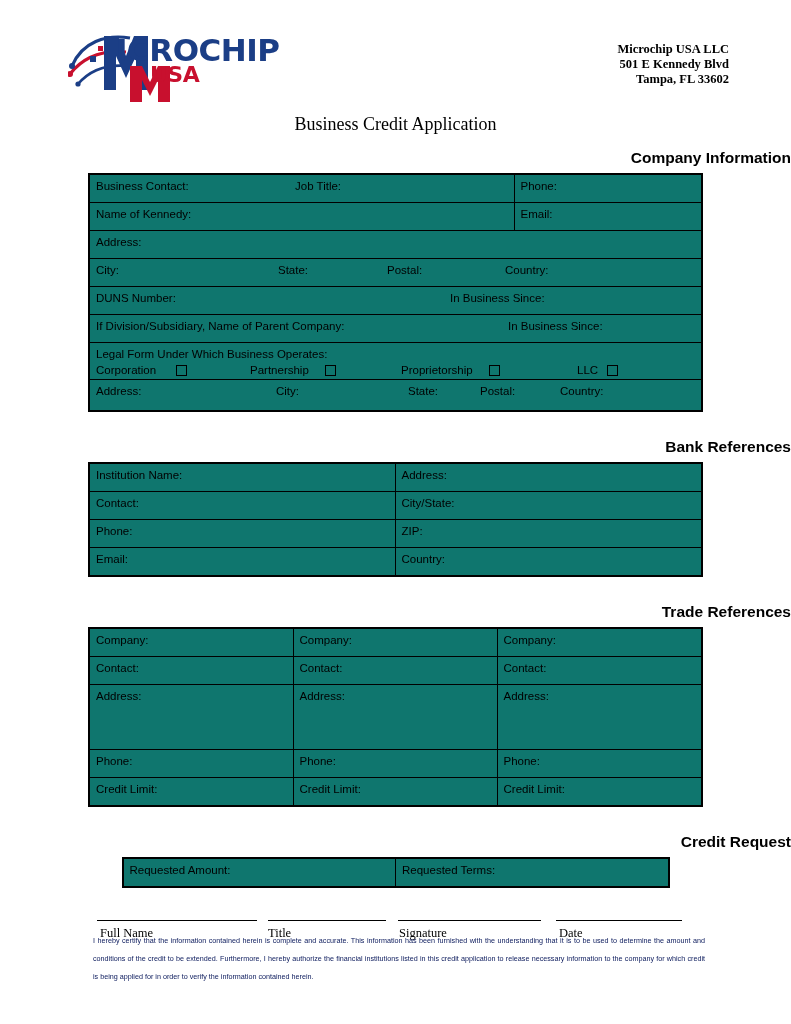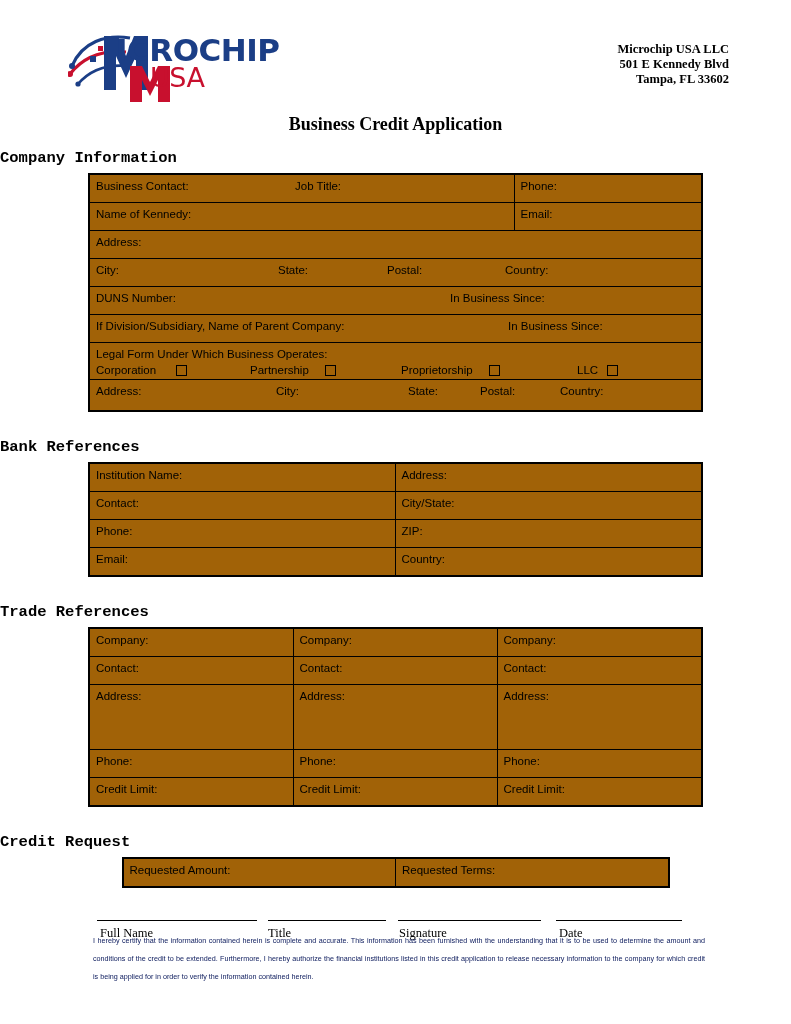--- a/index.html
+++ b/index.html
@@ -43,22 +43,22 @@
     font-weight: bold;
     font-size: 31px;
     letter-spacing: -0.5px;
     color: #1b3e86;
   }
   .logo-text-bottom {
     position: absolute;
     left: 82px;
     top: 38px;
     font-family: "DejaVu Sans", sans-serif;
-    font-weight: normal;
-    font-size: 27px;
+    font-weight: bold;
+    font-size: 22px;
     letter-spacing: -0.5px;
     color: #c8102e;
   }
   .logo-swoosh {
     position: absolute;
     left: 0px;
     top: 2px;
   }
 
   .company-addr {
@@ -68,41 +68,41 @@
     text-align: right;
     font-family: "Liberation Serif", serif;
     font-size: 12.5px;
     line-height: 15px;
     font-weight: bold;
   }
 
   .doc-title {
     text-align: center;
     font-family: "Liberation Serif", serif;
-    font-weight: bold;
+    font-weight: normal;
     font-size: 18px;
     margin-top: 4px;
     margin-bottom: 14px;
   }
 
   .section-title {
-    text-align: left;
-    font-family: Liberation Mono, monospace;
+    text-align: right;
+    font-family: Liberation Sans, sans-serif;
     font-weight: bold;
     font-size: 15.5px;
     margin: 0 0 6px 0;
   }
 
   
   .tbl {
     border-collapse: collapse;
     table-layout: fixed;
     margin: 0 auto;
     border: 2.5px solid #000;
-    background: #a16207;
+    background: #0f766e;
   }
   .tbl td {
     border: 1px solid #000;
     font-size: 11.5px;
     font-family: "Liberation Sans", sans-serif;
     padding: 5px 0 5px 6px;
     vertical-align: top;
     height: 17px;
   }
   .nb-r { border-right: none !important; }

